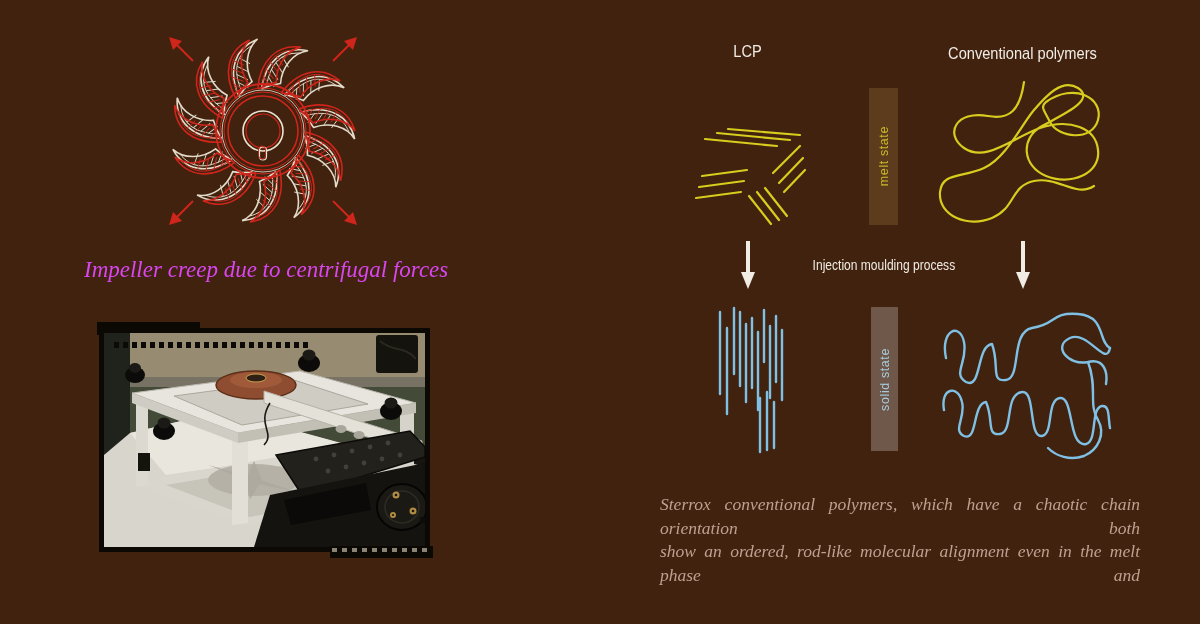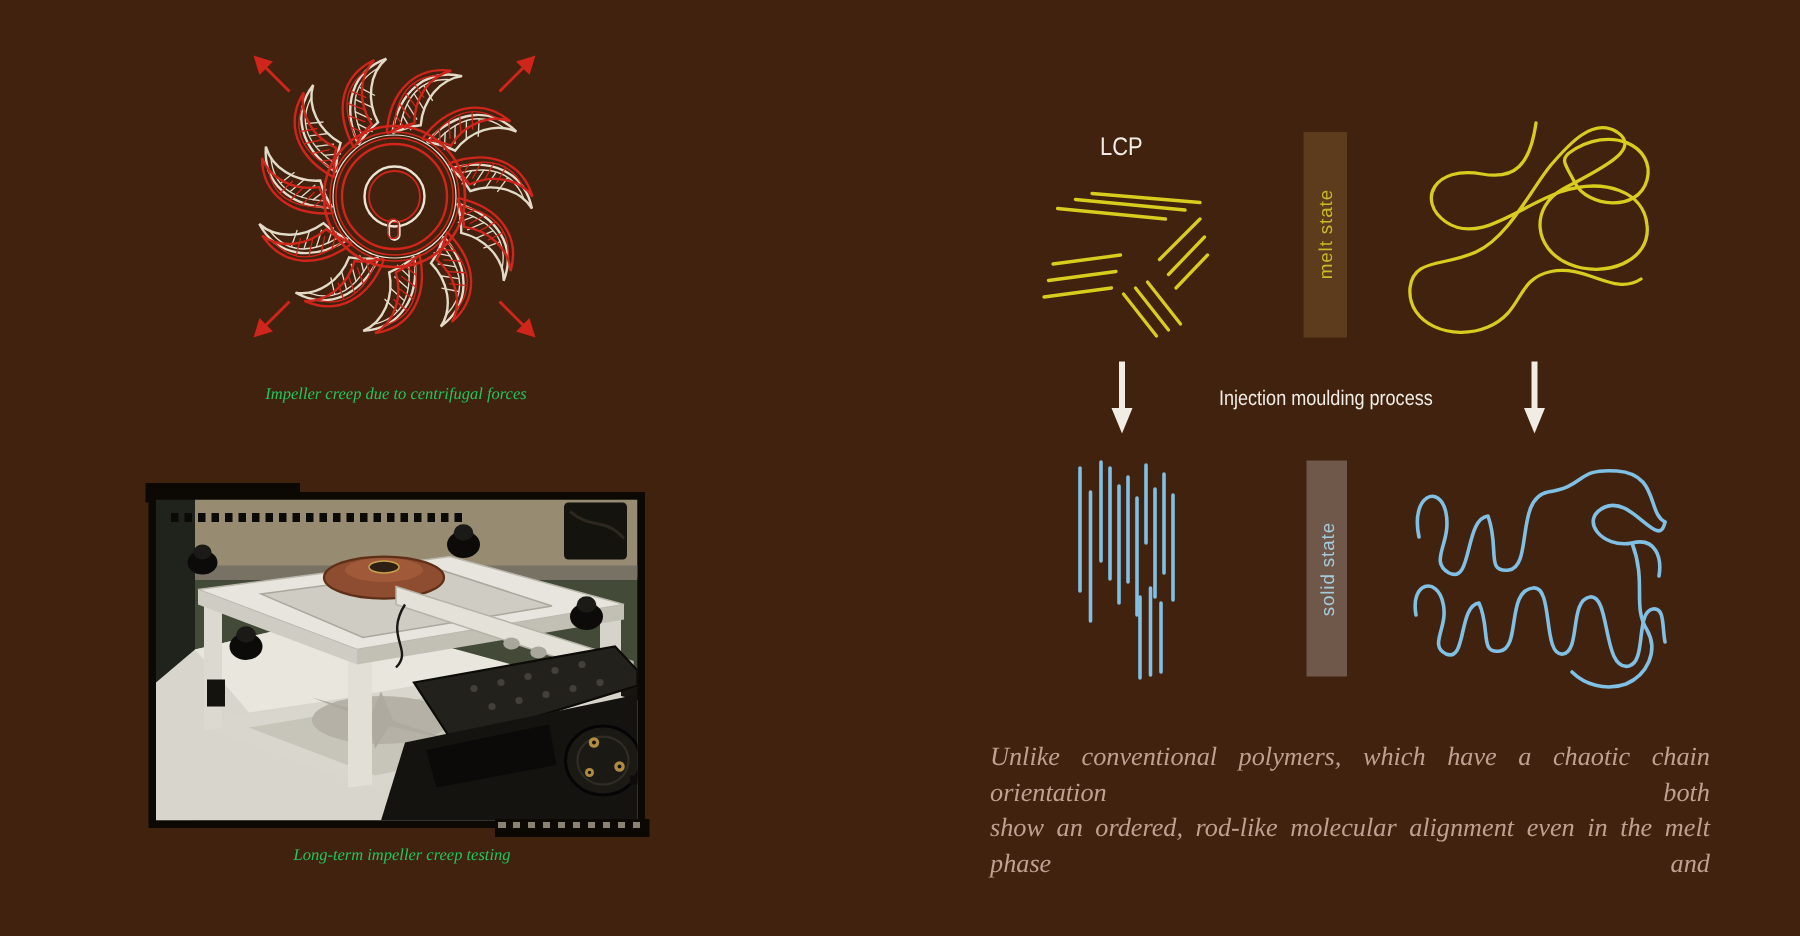--- a/index.html
+++ b/index.html
@@ -10,21 +10,21 @@
   }
   .abs{position:absolute;}
   
   .hdr{
     color:#f1ece4;font-size:17px;letter-spacing:0;text-align:center;
     white-space:nowrap;
   }
   .hdr .cond{display:inline-block;transform:scaleX(.86);transform-origin:center;}
   .caption{
     font-family:"Liberation Serif",serif;font-style:italic;
-    color:#22c55e;font-size:11px;text-align:center;white-space:nowrap;
+    color:#d946ef;font-size:23px;text-align:center;white-space:nowrap;
   }
   .para{
     font-family:"Liberation Serif",serif;font-style:italic;
     color:#bfa091;font-size:17.5px;line-height:23.5px;width:480px;
   }
   .para .pline{text-align:justify;}
   .para .pline.just{text-align-last:justify;}
   .para sup{font-size:10px;}
   
   .statebar{
@@ -217,27 +217,29 @@
               </g>
           </g>
           <rect x="34" y="120" width="12" height="18" fill="#15130e"></rect>
         </svg>
       </div>
       <div class="tab-bottom">
           <div class="perf"></div>
         </div>
     </div>
 
-    <div class="abs caption" style="left:88px;top:564px;width:360px;">Long-term impeller creep testing</div>
   </div>
 
   <div class="abs" style="left:560px;top:0;width:640px;height:624px;">
 
-    <div class="abs hdr" style="left:140px;top:42px;width:96px;margin-top:46px;">
+    <div class="abs hdr" style="left:140px;top:42px;width:96px;">
       <span class="cond">LCP</span>
+    </div>
+    <div class="abs hdr" style="left:362px;top:44px;width:200px;">
+      <span class="cond">Conventional polymers</span>
     </div>
 
     <div class="abs statebar" id="melt-bar" style="left:309px;top:88px;width:29px;height:137px;">
       <span>melt state</span>
     </div>
 
     <svg class="abs" style="left:130px;top:118px;" width="140" height="112" viewBox="0 0 140 112">
       <g stroke="#d8cc1e" stroke-width="2.2" stroke-linecap="round">
         <line x1="15" y1="21" x2="87" y2="28"></line>
         <line x1="27" y1="15" x2="100" y2="22"></line>
@@ -300,21 +302,21 @@
       <g stroke="#7fc0e4" stroke-width="2.4" fill="none" stroke-linecap="round" stroke-linejoin="round">
         <path d="M8,50 C2,22 22,14 26,34 C30,54 14,66 28,74 C44,82 38,38 54,36 C62,58 52,74 68,72 C84,70 72,24 94,20 C120,16 112,4 140,6 C168,8 160,34 172,40"></path>
         <path d="M172,40 C168,60 150,22 132,30 C114,38 130,58 150,54 C166,50 170,64 168,76"></path>
         <path d="M6,102 C2,80 20,76 24,94 C28,110 14,122 26,128 C40,134 34,96 48,94 C56,112 48,128 62,126 C76,124 66,86 84,84 C98,82 90,130 104,128 C116,126 108,92 122,90 C136,88 130,140 148,136 C160,133 152,100 164,98 C172,97 170,110 172,120"></path>
         <path d="M150,54 C160,80 150,96 160,112 C168,126 160,142 146,148 C132,153 118,148 110,140"></path>
       </g>
     </svg>
 
     <div class="abs para" style="left:100px;top:493px;">
       <div class="pline just">
-        <span>Unlike conventional polymers, which have a chaotic chain orientation both</span>
+        <span>Sterrox conventional polymers, which have a chaotic chain orientation both</span>
       </div>
       <div class="pline just">
         <span>show an ordered, rod-like molecular alignment even in the melt phase and</span>
       </div>
 
     </div>
   </div>
 
 </div>
 

